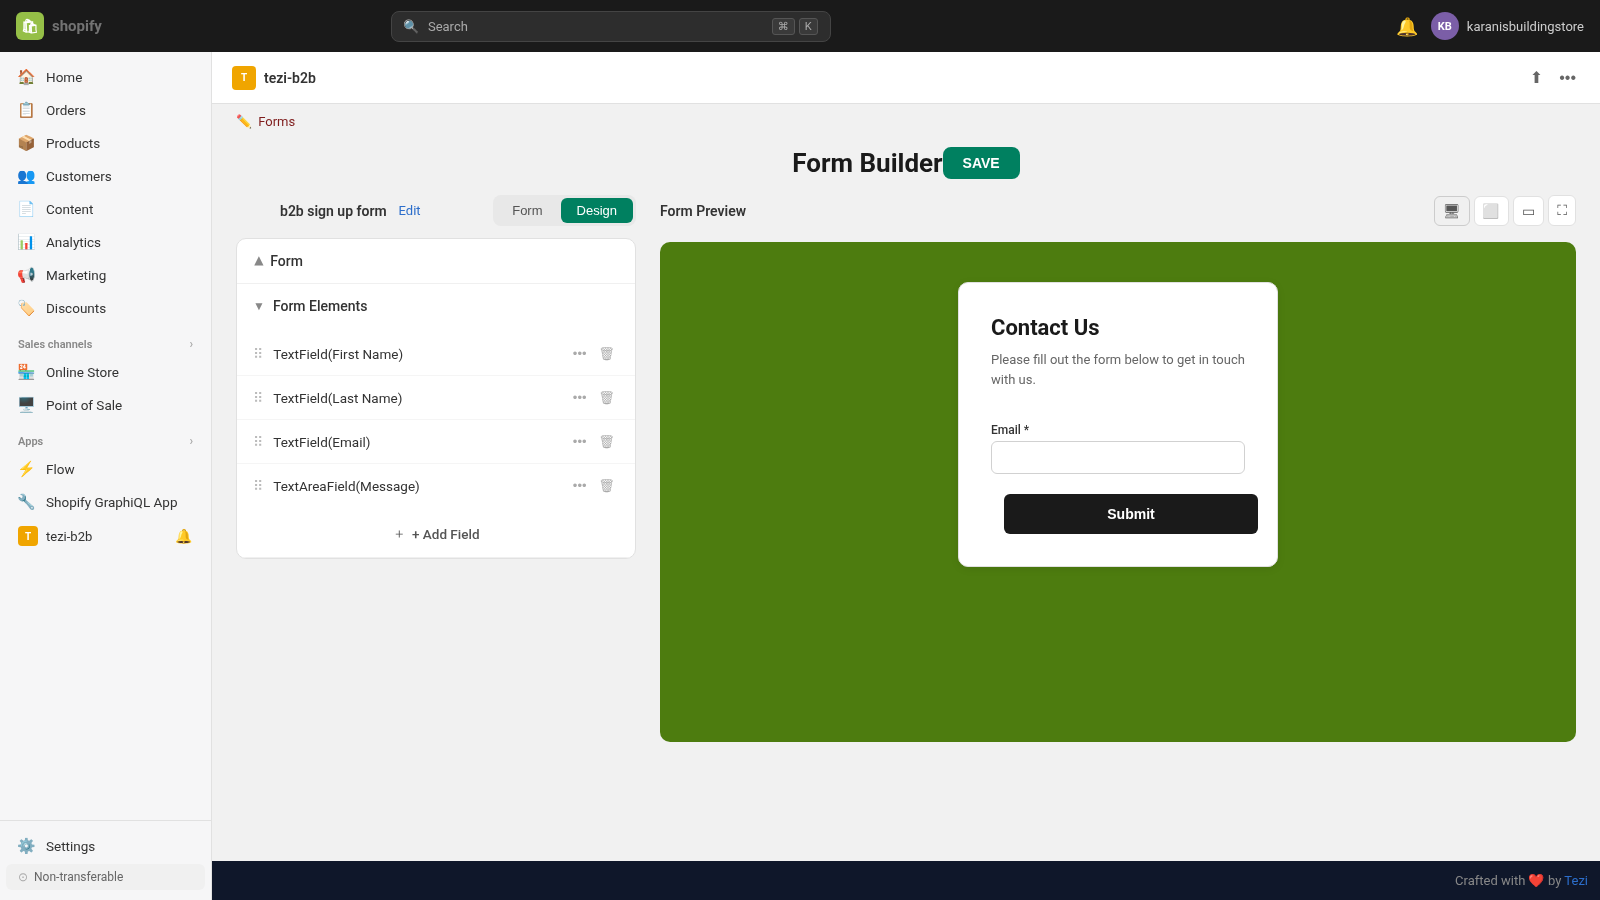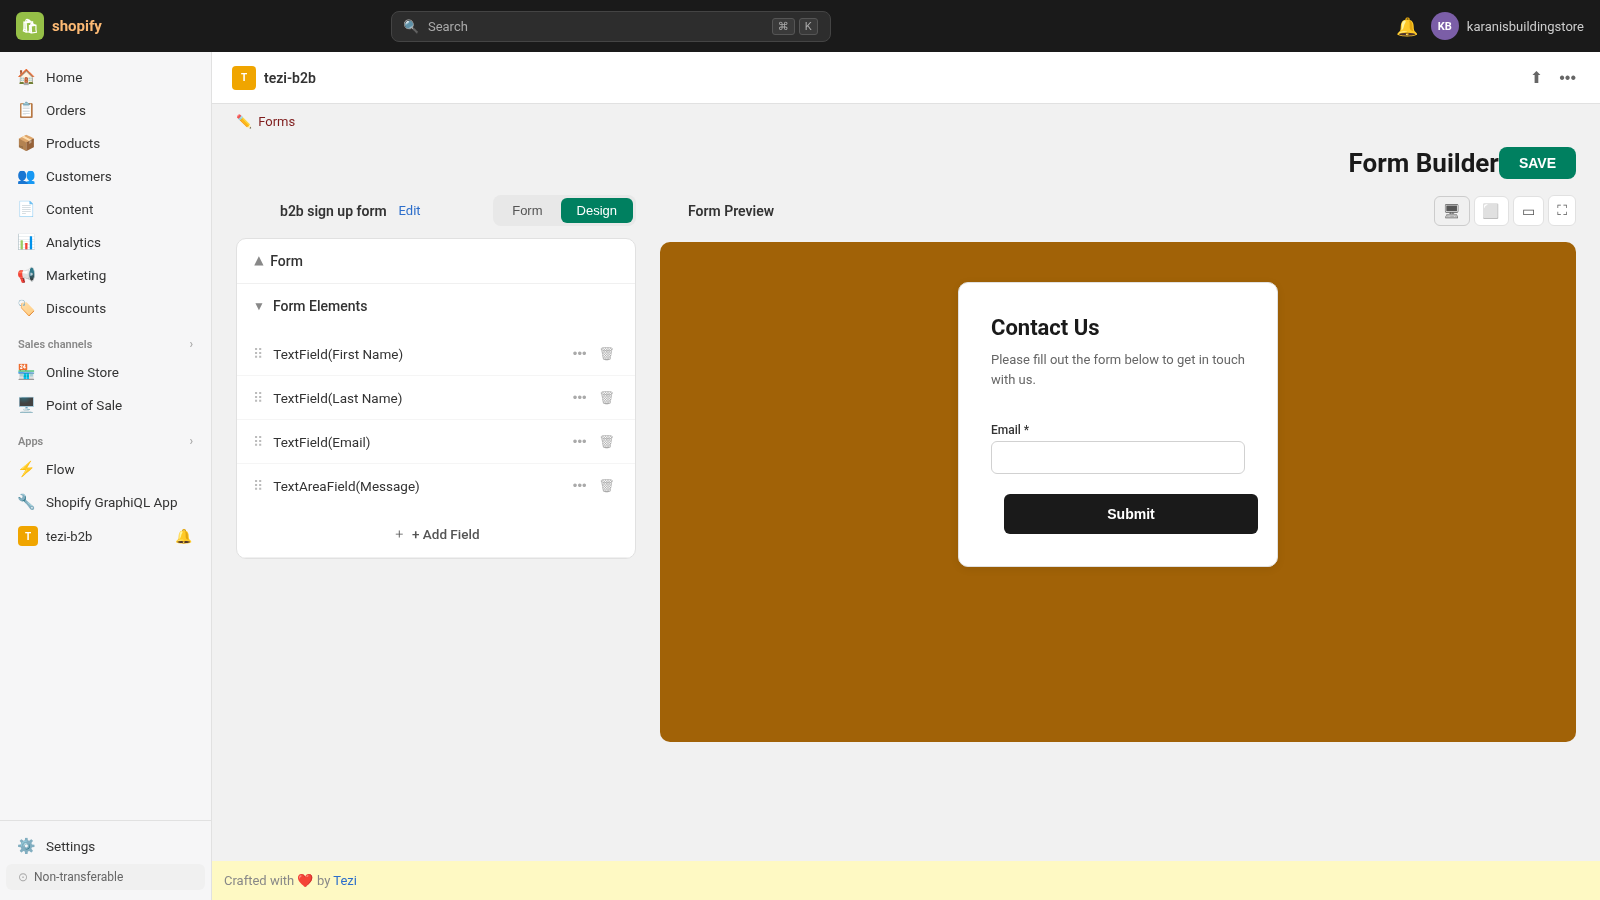--- a/index.html
+++ b/index.html
@@ -258,21 +258,21 @@
       cursor: pointer;
       display: flex;
       align-items: center;
       gap: 4px;
     }
 
     
     .page-header {
       display: flex;
       align-items: center;
-      justify-content: flex-end;
+      justify-content: center;
       padding: 8px 24px 16px;
     }
     .page-title {
       font-size: 26px;
       font-weight: 700;
       color: #1a1a1a;
     }
     .save-btn {
       background: #008060;
       color: white;
@@ -415,21 +415,20 @@
 
     
     .right-panel {
       flex: 1;
     }
     .preview-header {
       display: flex;
       align-items: center;
       justify-content: space-between;
       margin-bottom: 16px;
-      margin-left: 28px;
     }
     .preview-title {
       font-size: 14px;
       font-weight: 600;
       color: #333;
     }
     .preview-controls {
       display: flex;
       align-items: center;
       gap: 4px;
@@ -445,21 +444,21 @@
       display: flex;
       align-items: center;
       justify-content: center;
     }
     .preview-control-btn.active {
       background: #f0f0f0;
       border-color: #ccc;
     }
 
     .preview-area {
-      background: #a16207;
+      background: #4d7c0f;
       border-radius: 10px;
       min-height: 500px;
       display: flex;
       align-items: flex-start;
       justify-content: center;
       padding: 40px 20px;
     }
 
     .contact-form-card {
       background: white;
@@ -524,25 +523,25 @@
       font-size: 14px;
       font-weight: 600;
       cursor: pointer;
       width: 100%;
       margin-top: 6px;
       margin-left: 13px;
     }
 
     
     .page-footer {
-      text-align: left;
+      text-align: right;
       padding: 12px;
       font-size: 13px;
       color: #888;
-      background: #fef9c3;
+      background: #0f172a;
       flex-shrink: 0;
     }
     .footer-tezi-link {
       color: #2c6ecb;
       cursor: pointer;
     }
     .footer-heart {
       color: #e44;
     }
 
@@ -550,21 +549,21 @@
     ::-webkit-scrollbar { width: 6px; }
     ::-webkit-scrollbar-track { background: transparent; }
     ::-webkit-scrollbar-thumb { background: #ccc; border-radius: 3px; }
   </style>
 </head>
 <body>
 
 <div class="topnav">
   <div class="topnav-logo">
     <div class="shopify-bag">🛍</div>
-    <span style="color:#fdba74;font-size:15px;">shopify</span>
+    <span style="color:#737373;font-size:15px;">shopify</span>
   </div>
   <div class="topnav-search">
     <div class="search-box">
       <span>🔍</span>
       <span>Search</span>
       <span style="margin-left:auto; display:flex; gap:4px;">
         <span class="kbd">⌘</span>
         <span class="kbd">K</span>
       </span>
     </div>

